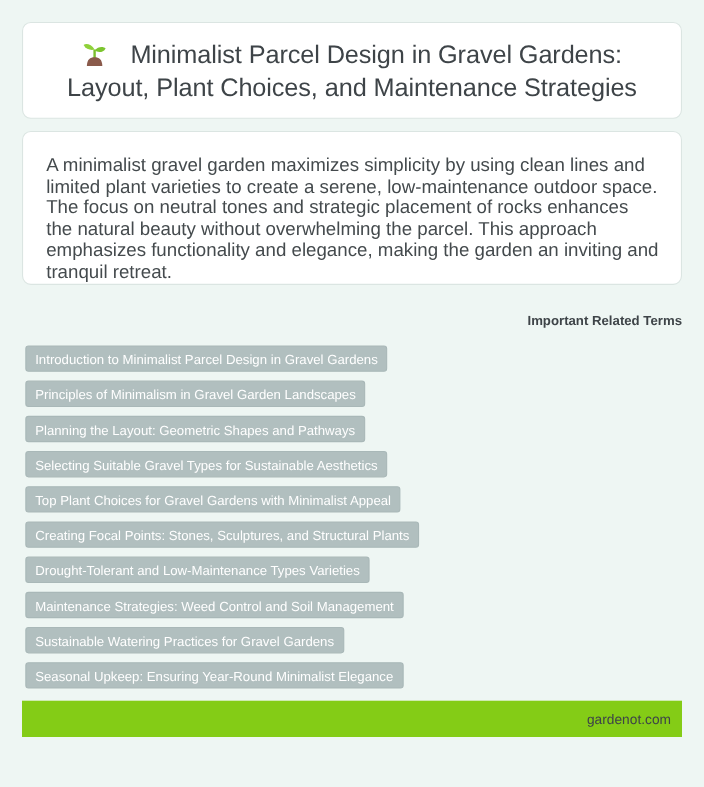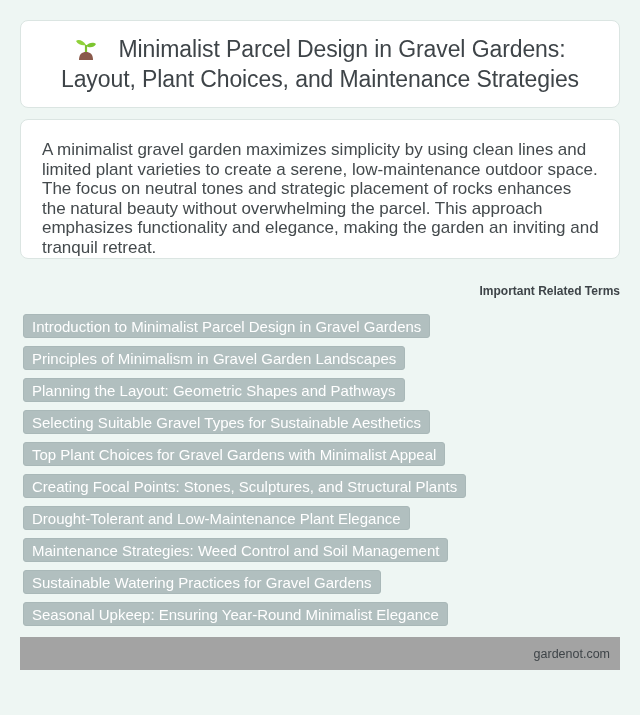--- a/index.html
+++ b/index.html
@@ -61,32 +61,32 @@
       margin-top: 13px;
       padding-left: 3px;
       display: flex;
       flex-direction: column;
       align-items: flex-start;
       gap: 8px;
     }
     .tag {
       background: #b1bfbf;
       color: #ffffff;
-      font-size: 15px;
+      font-size: 12px;
       height: 24px;
       line-height: 24px;
       padding: 0 8px;
       border-radius: 3px;
       border: 1px solid #a9b8b8;
       white-space: nowrap;
       cursor: pointer;
     }
     .footer {
       margin-top: 11px;
-      background: #a3a3a3;
+      background: #84cc16;
       height: 33px;
       display: flex;
       align-items: center;
       justify-content: flex-end;
       padding-right: 10px;
       font-size: 12.5px;
       color: #3e4448;
     }
   </style>
 </head>
@@ -113,21 +113,21 @@
 
   <h2 class="terms-title">Important Related Terms</h2>
 
   <div class="tags">
     <a class="tag">Introduction to Minimalist Parcel Design in Gravel Gardens</a>
     <a class="tag">Principles of Minimalism in Gravel Garden Landscapes</a>
     <a class="tag">Planning the Layout: Geometric Shapes and Pathways</a>
     <a class="tag">Selecting Suitable Gravel Types for Sustainable Aesthetics</a>
     <a class="tag">Top Plant Choices for Gravel Gardens with Minimalist Appeal</a>
     <a class="tag">Creating Focal Points: Stones, Sculptures, and Structural Plants</a>
-    <a class="tag">Drought-Tolerant and Low-Maintenance Plant Elegance</a>
+    <a class="tag">Drought-Tolerant and Low-Maintenance Types Varieties</a>
     <a class="tag">Maintenance Strategies: Weed Control and Soil Management</a>
     <a class="tag">Sustainable Watering Practices for Gravel Gardens</a>
     <a class="tag">Seasonal Upkeep: Ensuring Year-Round Minimalist Elegance</a>
   </div>
 
   <div class="footer">
     <span>gardenot.com</span>
   </div>
 
 </div>

